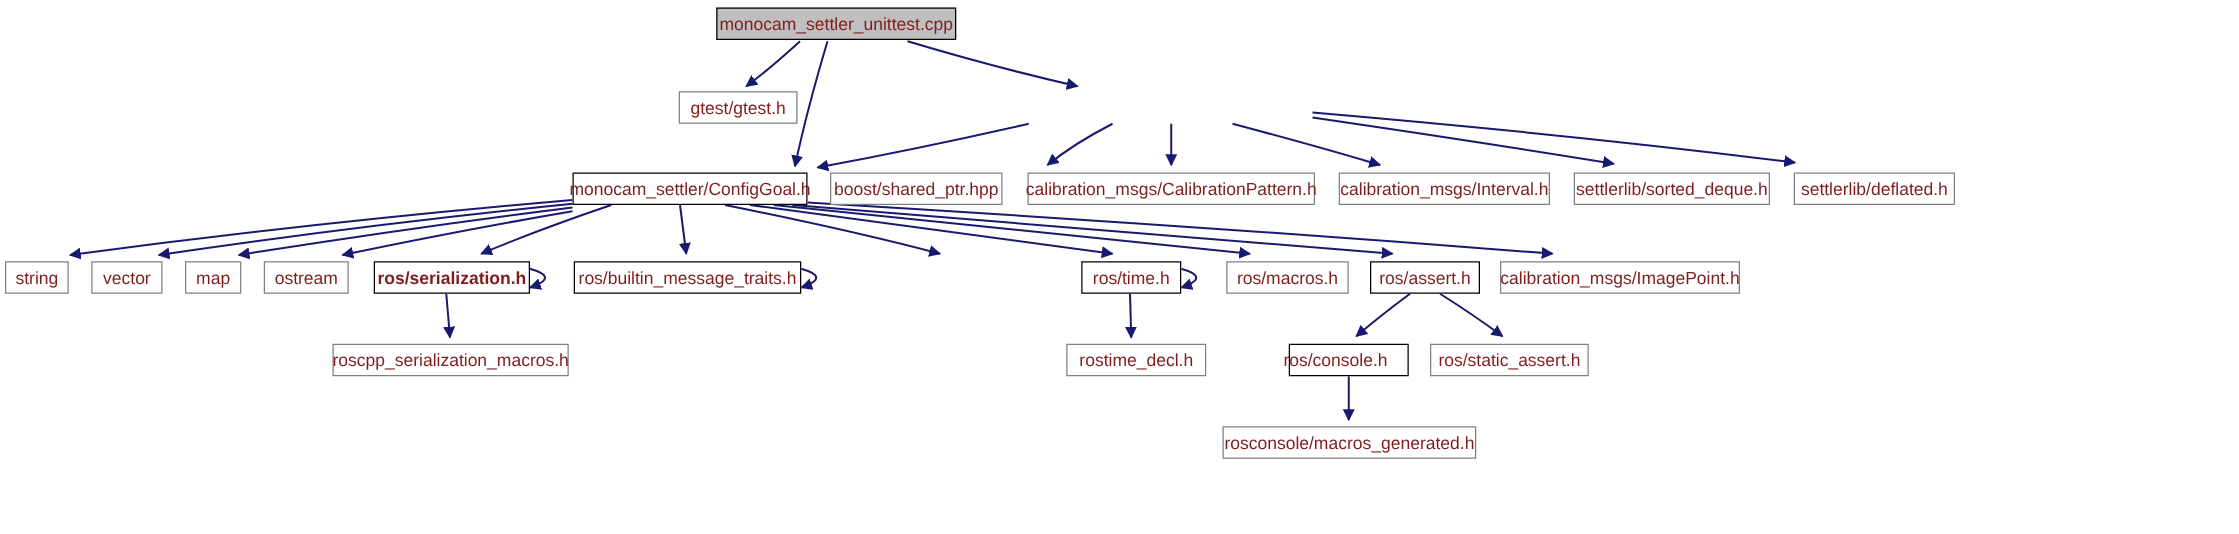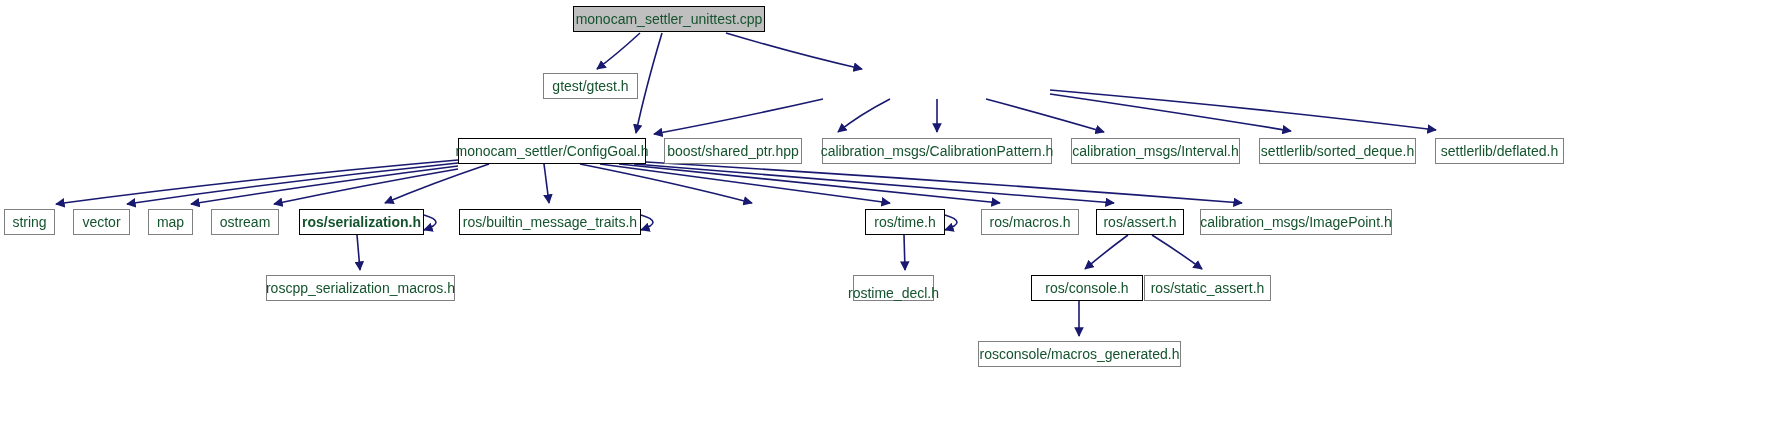--- a/index.html
+++ b/index.html
@@ -26,21 +26,21 @@
   }
   .node {
     position: absolute;
     box-sizing: border-box;
     display: flex;
     align-items: center;
     justify-content: center;
     white-space: nowrap;
     font-size: 14px;
     line-height: 1;
-    color: #14532d;
+    color: #7f1d1d;
     background: #ffffff;
     border: 1px solid #808080;
     height: 26px;
     padding: 0 16px;
     letter-spacing: 0px;
   }
   .node.solid {
     border: 1px solid #000000;
   }
   .node.root {
@@ -193,25 +193,25 @@
   </div>
 
   <div class="node" style="left:1200px; top:209px; width:192px;">
     <span class="node-label">calibration_msgs/ImagePoint.h</span>
   </div>
 
   <div class="node" style="left:266px; top:275px; width:189px;">
     <span class="node-label">roscpp_serialization_macros.h</span>
   </div>
 
-  <div class="node" style="left:853px; top:275px; width:81px;align-items:flex-end;">
+  <div class="node" style="left:853px; top:275px; width:112px;">
     <span class="node-label">rostime_decl.h</span>
   </div>
 
-  <div class="node solid" style="left:1031px; top:275px; width:112px;">
+  <div class="node solid" style="left:1031px; top:275px; width:96px;justify-content:flex-end;">
     <span class="node-label">ros/console.h</span>
   </div>
 
   <div class="node" style="left:1144px; top:275px; width:127px;">
     <span class="node-label">ros/static_assert.h</span>
   </div>
 
   <div class="node" style="left:978px; top:341px; width:203px;">
     <span class="node-label">rosconsole/macros_generated.h</span>
   </div>

